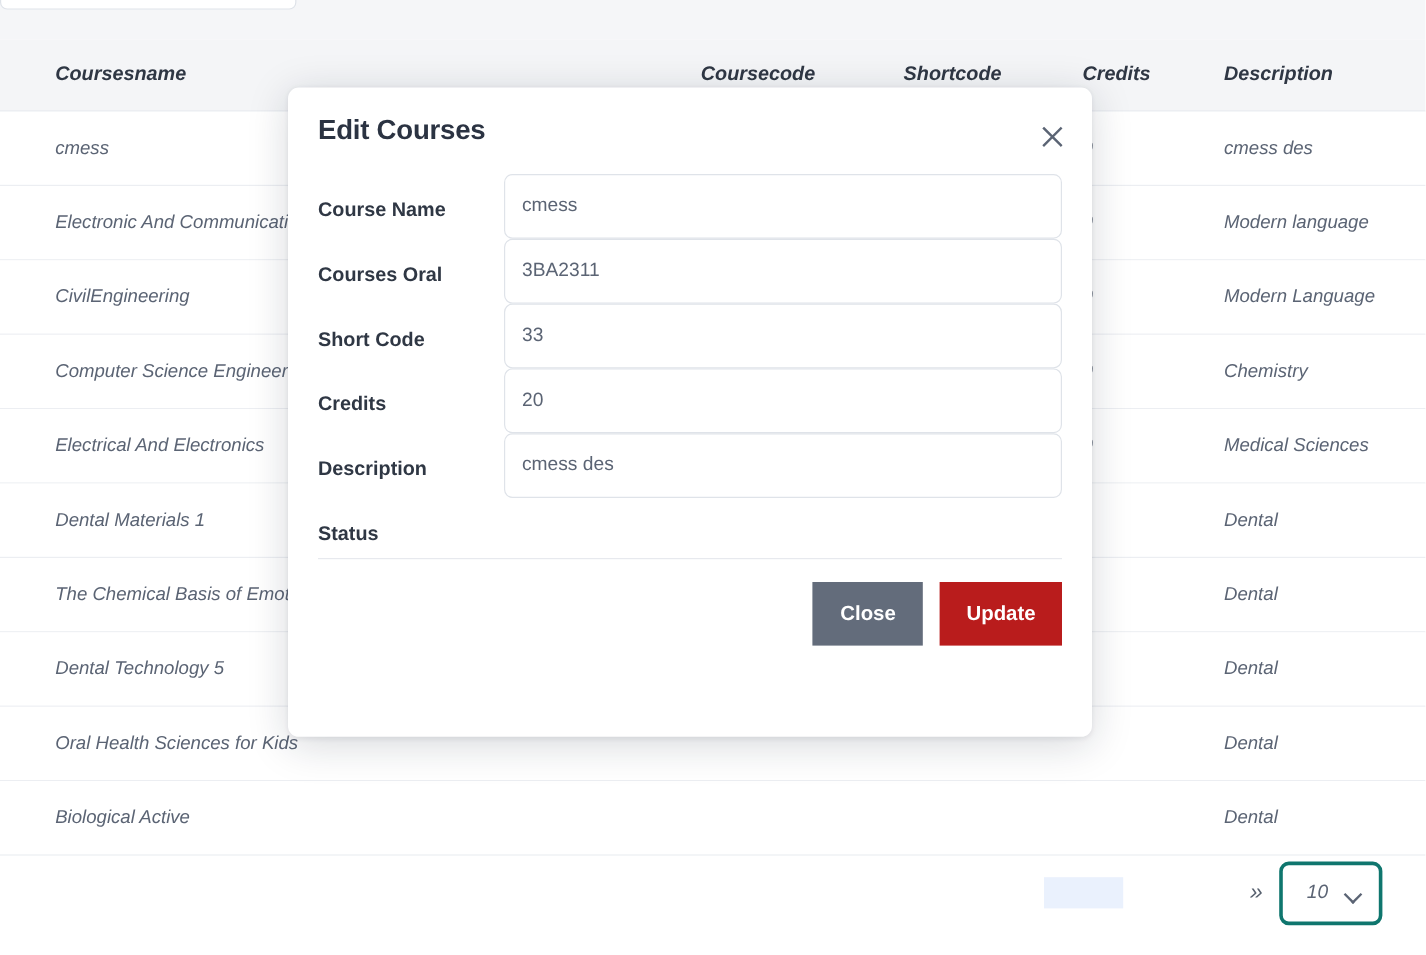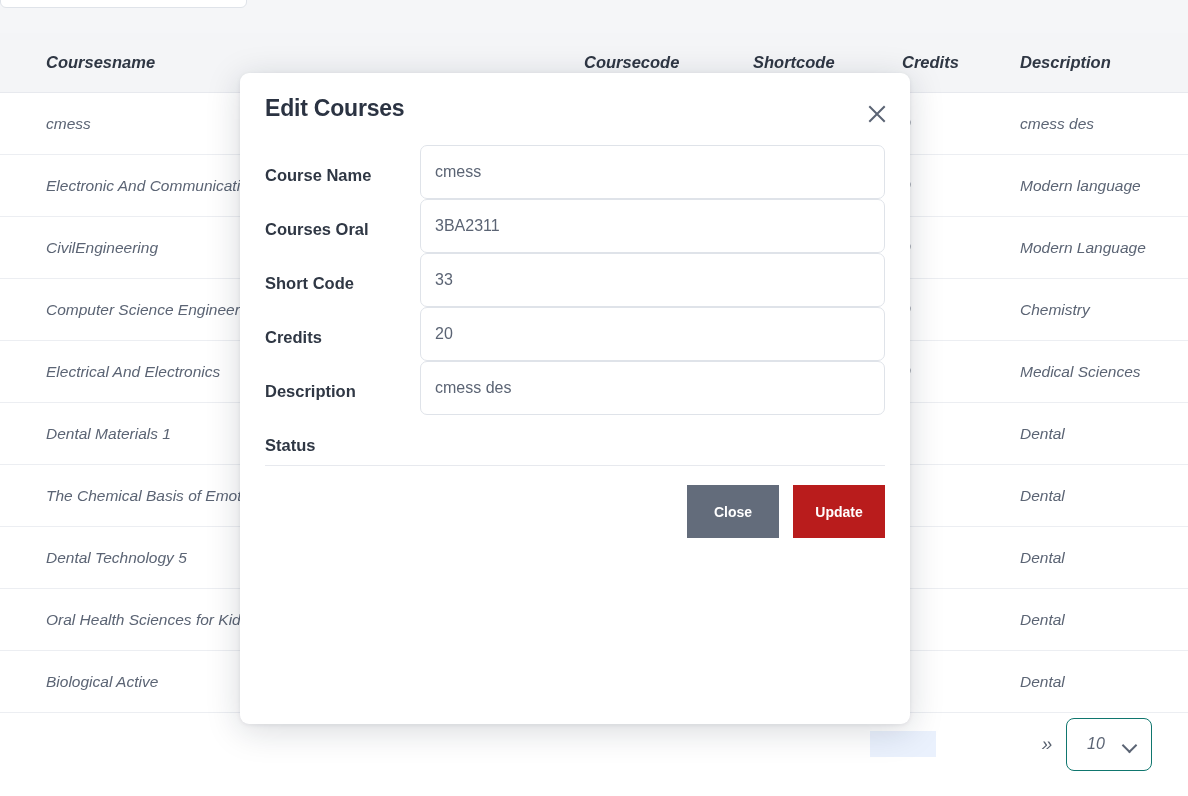--- a/index.html
+++ b/index.html
@@ -110,21 +110,21 @@
     text-align: center;
     font-size: 19px;
     color: #58616f;
     cursor: pointer;
     letter-spacing: -2px;
   }
   .per-page {
     width: 86px;
     height: 53px;
     margin-right: 36px;
-    border: 1px solid #0f766e;
+    border: 3px solid #0f766e;
     border-radius: 8px;
     background: #fff;
     display: flex;
     align-items: center;
     justify-content: space-between;
     padding: 0 14px 0 20px;
     box-sizing: border-box;
     cursor: pointer;
   }
   .per-page .val { font-size: 16px; color: #5b6474; }
@@ -141,21 +141,21 @@
     border-bottom: 2px solid #5b6474;
     transform: rotate(45deg);
   }
 
   
   .modal {
     position: absolute;
     left: 240px;
     top: 73px;
     width: 670px;
-    height: 651px;
+    height: 541px;
     background: #ffffff;
     border-radius: 9px;
     box-shadow: 0 6px 34px rgba(20,28,45,0.17), 0 1px 4px rgba(20,28,45,0.08);
     box-sizing: border-box;
     overflow: hidden;
   }
   .modal-header {
     position: relative;
     height: 72px;
   }
@@ -220,21 +220,21 @@
     justify-content: flex-end;
     gap: 14px;
   }
   .btn {
     height: 53px;
     min-width: 92px;
     padding: 0 22px;
     border: none;
     border-radius: 0px;
     font-family: "Liberation Sans", sans-serif;
-    font-size: 14px;
+    font-size: 17px;
     font-weight: bold;
     color: #ffffff;
     cursor: pointer;
     display: inline-flex;
     align-items: center;
     justify-content: center;
   }
   .btn-close { background: #636c7b; }
   .btn-update { background: #b91c1c; }
 </style>

